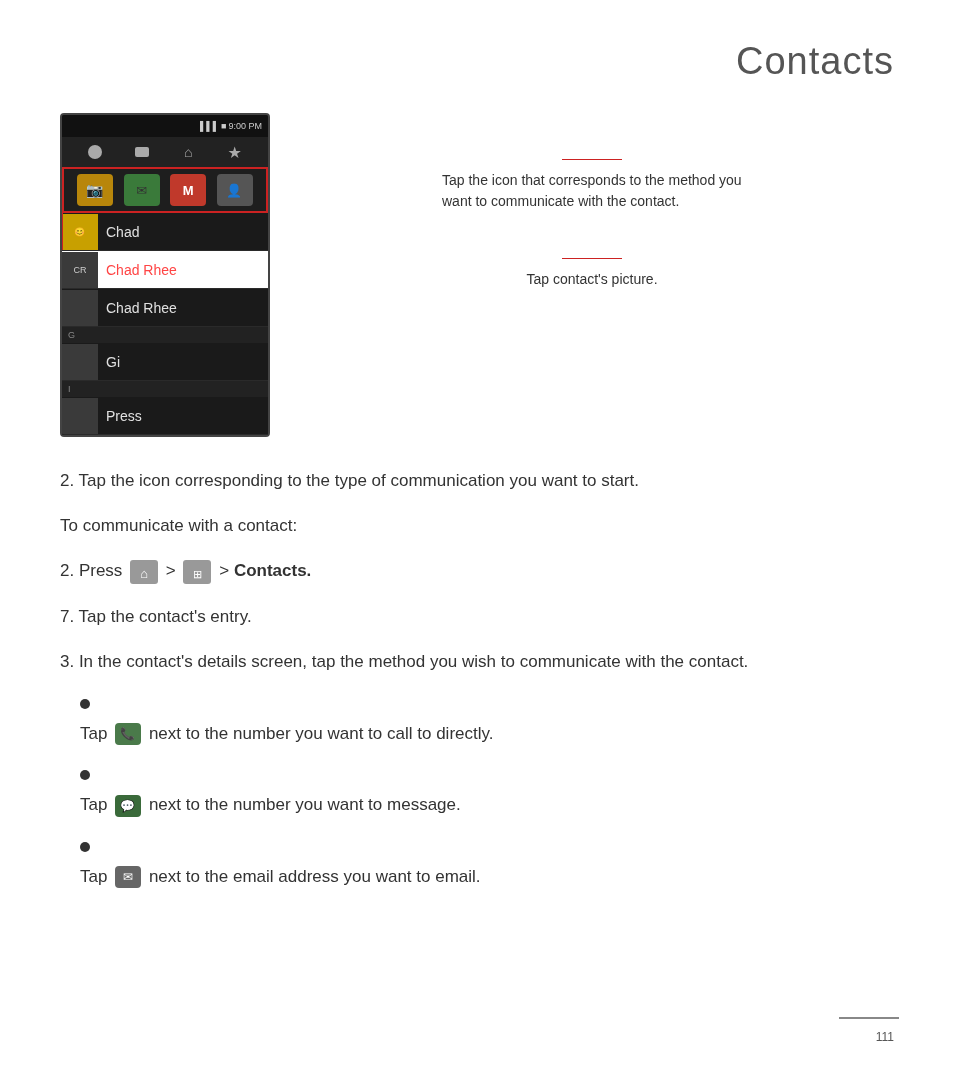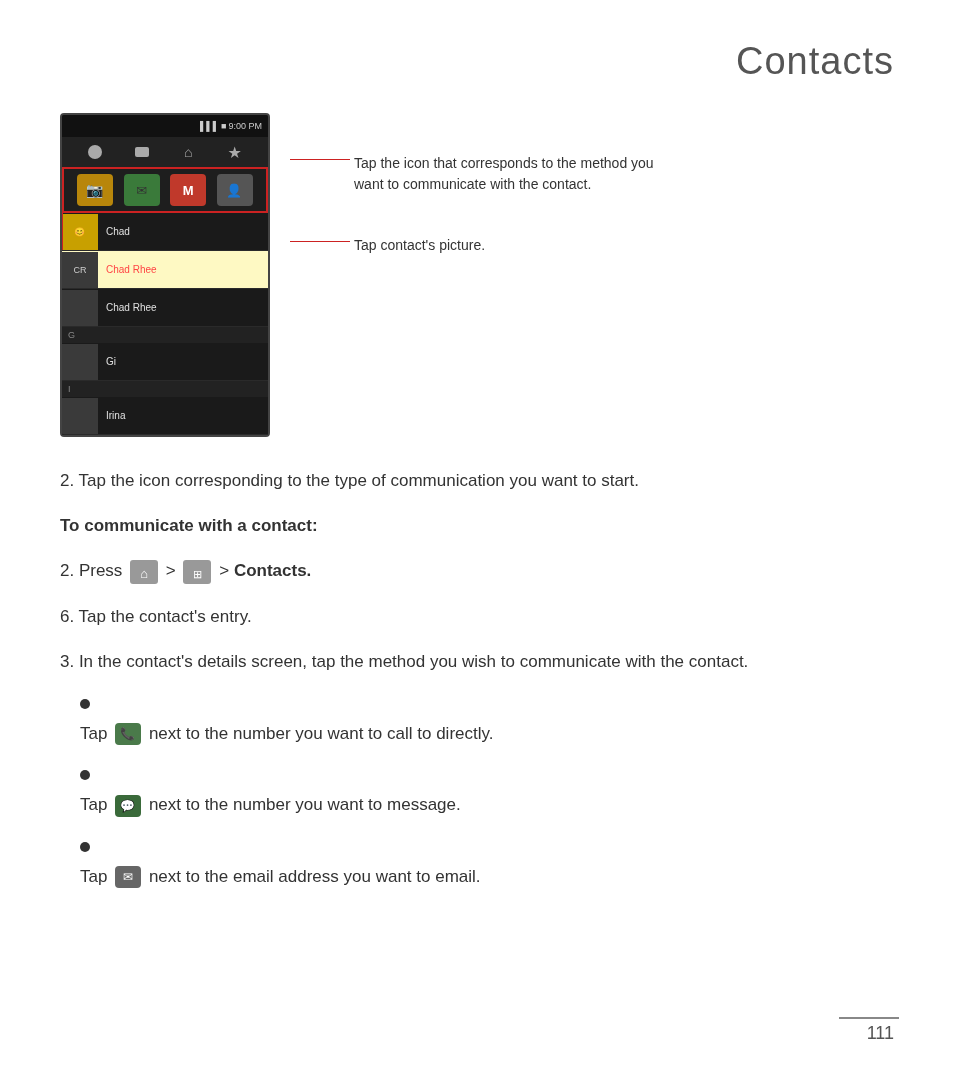--- a/index.html
+++ b/index.html
@@ -113,42 +113,42 @@
     .contact-item {
       display: flex;
       align-items: center;
       padding: 0;
       border-bottom: 1px solid #2a2a2a;
       height: 38px;
       position: relative;
     }
 
     .contact-item.highlighted {
-      background: #fef9c3;
+      background: #ffffff;
     }
 
     .contact-avatar {
       width: 36px;
       height: 36px;
       background: #555;
       flex-shrink: 0;
       display: flex;
       align-items: center;
       justify-content: center;
       font-size: 10px;
       color: #fff;
       overflow: hidden;
     }
 
     .contact-avatar.yellow-bg { background: #c8a000; }
     .contact-avatar.dark-bg { background: #3a3a3a; }
 
     .contact-name {
       color: #e0e0e0;
-      font-size: 10px;
+      font-size: 14px;
       padding-left: 8px;
     }
 
     .contact-name.highlighted { color: #ff4444; }
 
     .contact-letter-header {
       color: #888;
       font-size: 9px;
       padding: 2px 6px;
       background: #222;
@@ -171,22 +171,23 @@
     .annotations-area {
       flex: 1;
       display: flex;
       flex-direction: column;
       gap: 40px;
       padding-top: 40px;
     }
 
     .annotation {
       display: flex;
-      align-items: flex-start;
-      gap: 4px;
+      align-items: center;
+      gap: 10px;
+      flex-direction: column;
     }
 
     .annotation-line {
       width: 60px;
       height: 1px;
       background: #cc2222;
       margin-top: 8px;
       flex-shrink: 0;
     }
 
@@ -199,21 +200,21 @@
 
     
     .step-text {
       font-size: 17px;
       color: #333;
       margin-bottom: 18px;
       line-height: 1.6;
     }
 
     .step-text.bold-heading {
-      font-weight: bold;
+      font-weight: normal;
       margin-top: 10px;
     }
 
     
     .inline-icon {
       display: inline-block;
       width: 28px;
       height: 24px;
       border-radius: 4px;
       vertical-align: middle;
@@ -275,21 +276,21 @@
       border-radius: 50%;
       flex-shrink: 0;
       margin-top: 6px;
     }
 
     
     .page-number {
       position: absolute;
       bottom: 30px;
       right: 60px;
-      font-size: 18px;
+      font-size: 12px;
       color: #555;
     }
 
     .page-footer-line {
       position: absolute;
       bottom: 55px;
       right: 55px;
       width: 60px;
       height: 2px;
       background: #888;
@@ -392,21 +393,21 @@
 
         <div class="contact-item">
           <div class="contact-avatar dark-bg"></div>
           <span class="contact-name">Gi</span>
         </div>
 
         <div class="contact-letter-header">I</div>
 
         <div class="contact-item">
           <div class="contact-avatar dark-bg"></div>
-          <span class="contact-name">Irina</span>
+          <span class="contact-name">Press</span>
         </div>
 
       </div>
     </div>
 
     <div class="annotations-area">
       <div class="annotation">
         <div class="annotation-line" style="margin-top:6px;"></div>
         <p class="annotation-text">Tap the icon that corresponds to the method you want to communicate with the contact.</p>
       </div>
@@ -425,21 +426,21 @@
 
   <p class="step-text">
     <span>2. Press</span>
     <span class="inline-icon home-btn" style="background:#999;padding:2px 5px;border-radius:3px;font-size:13px;">⌂</span>
     <span> &gt; </span>
     <span class="inline-icon apps-btn" style="background:#999;padding:2px 4px;border-radius:3px;font-size:11px;">⊞</span>
     <span> &gt; </span>
     <strong>Contacts.</strong>
   </p>
 
-  <p class="step-text">6. Tap the contact's entry.</p>
+  <p class="step-text">7. Tap the contact's entry.</p>
 
   <p class="step-text">3. In the contact's details screen, tap the method you wish to communicate with the contact.</p>
 
   <ul class="bullet-list">
 
     <li>
       <div class="bullet-dot"></div>
       <span>
         <span>Tap </span>
         <span class="inline-icon phone-btn" style="background:#4a7a4a;width:26px;height:22px;line-height:22px;font-size:12px;border-radius:4px;display:inline-block;text-align:center;">📞</span>

